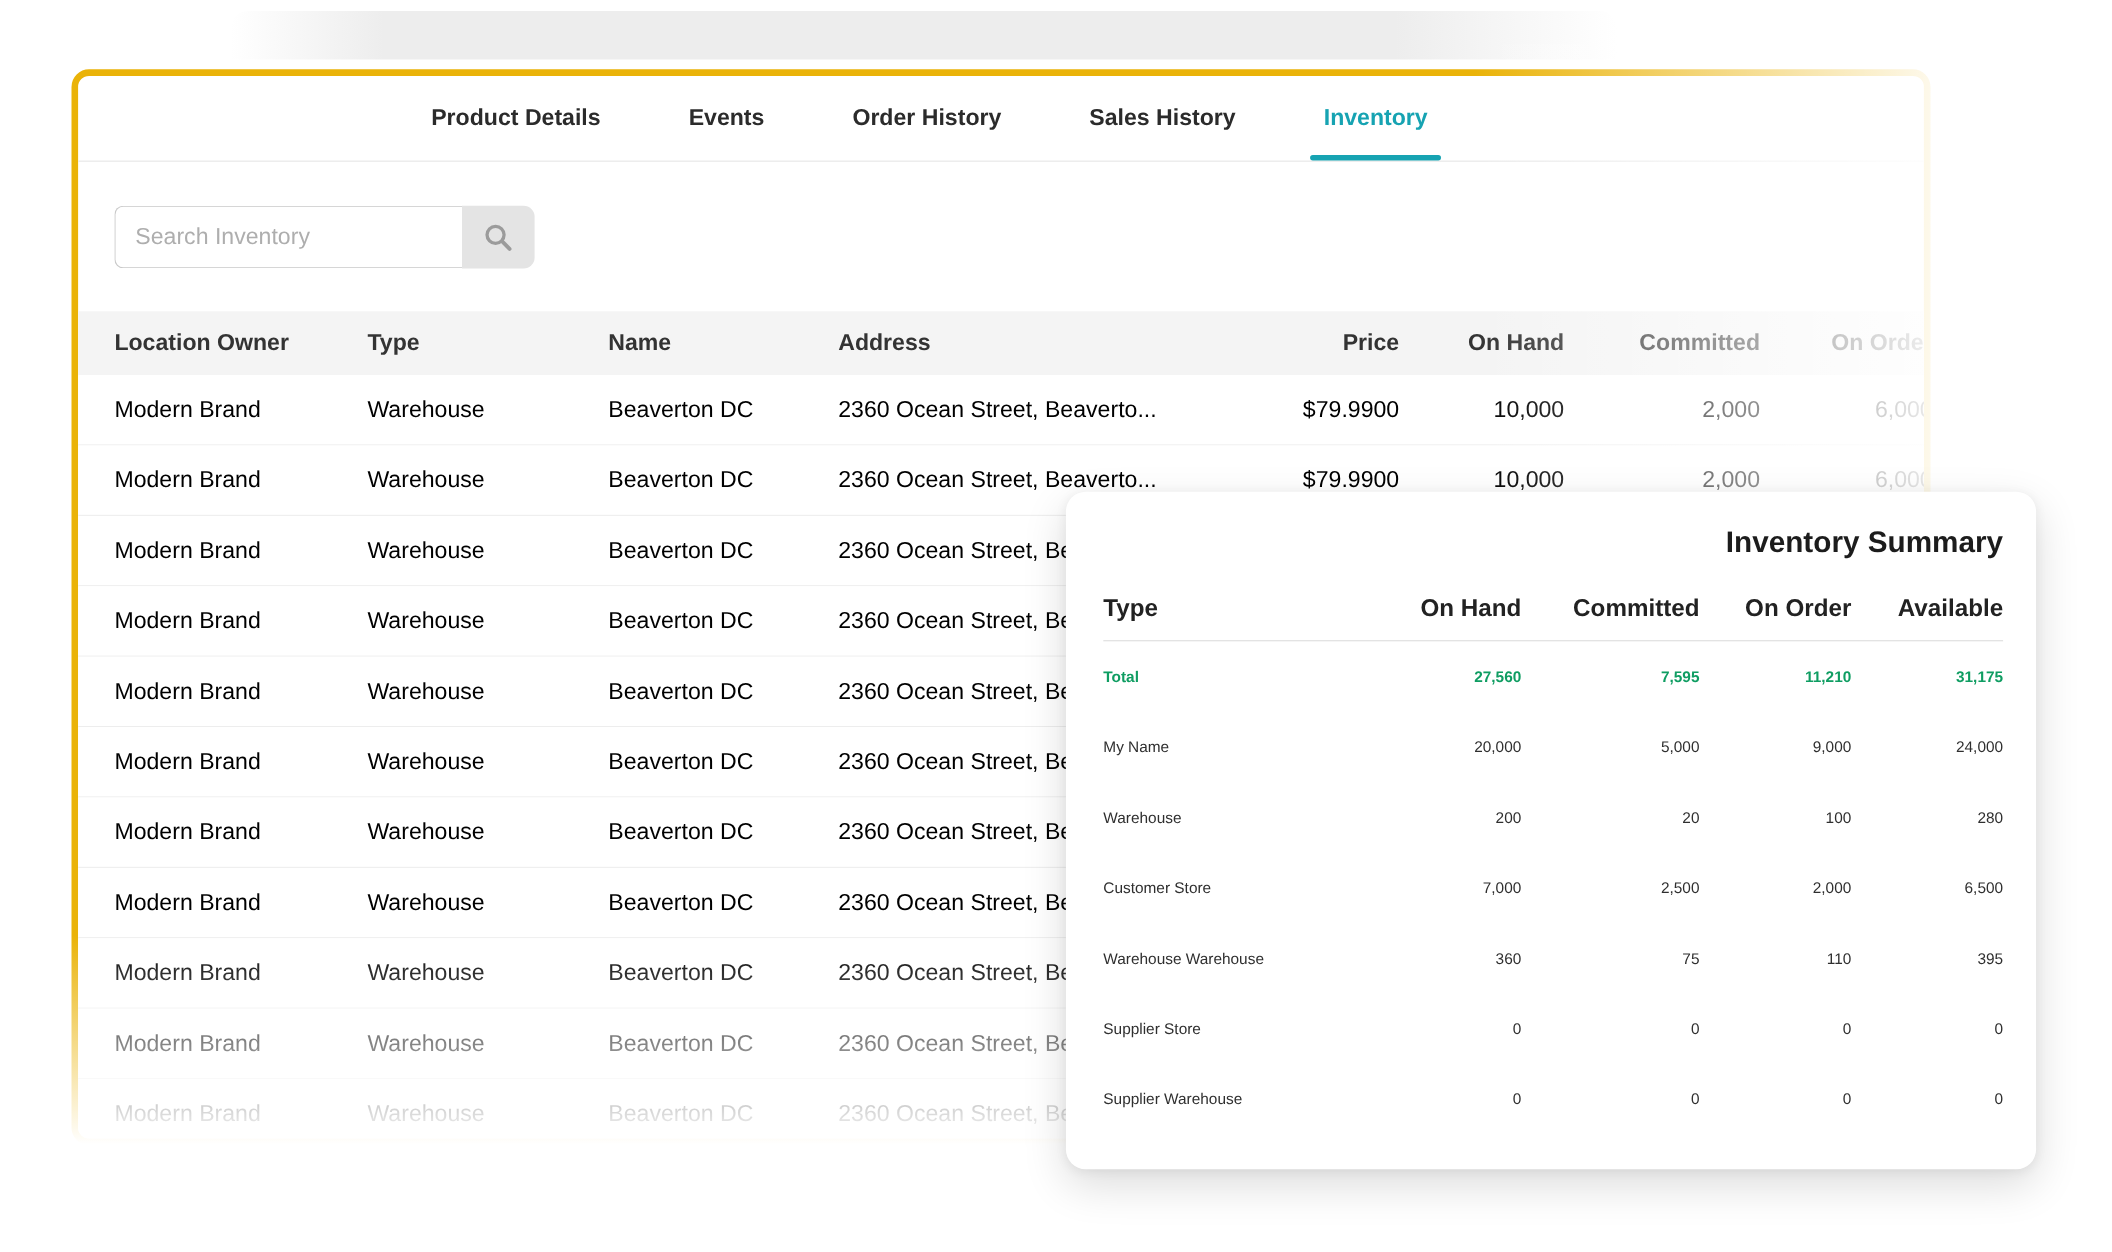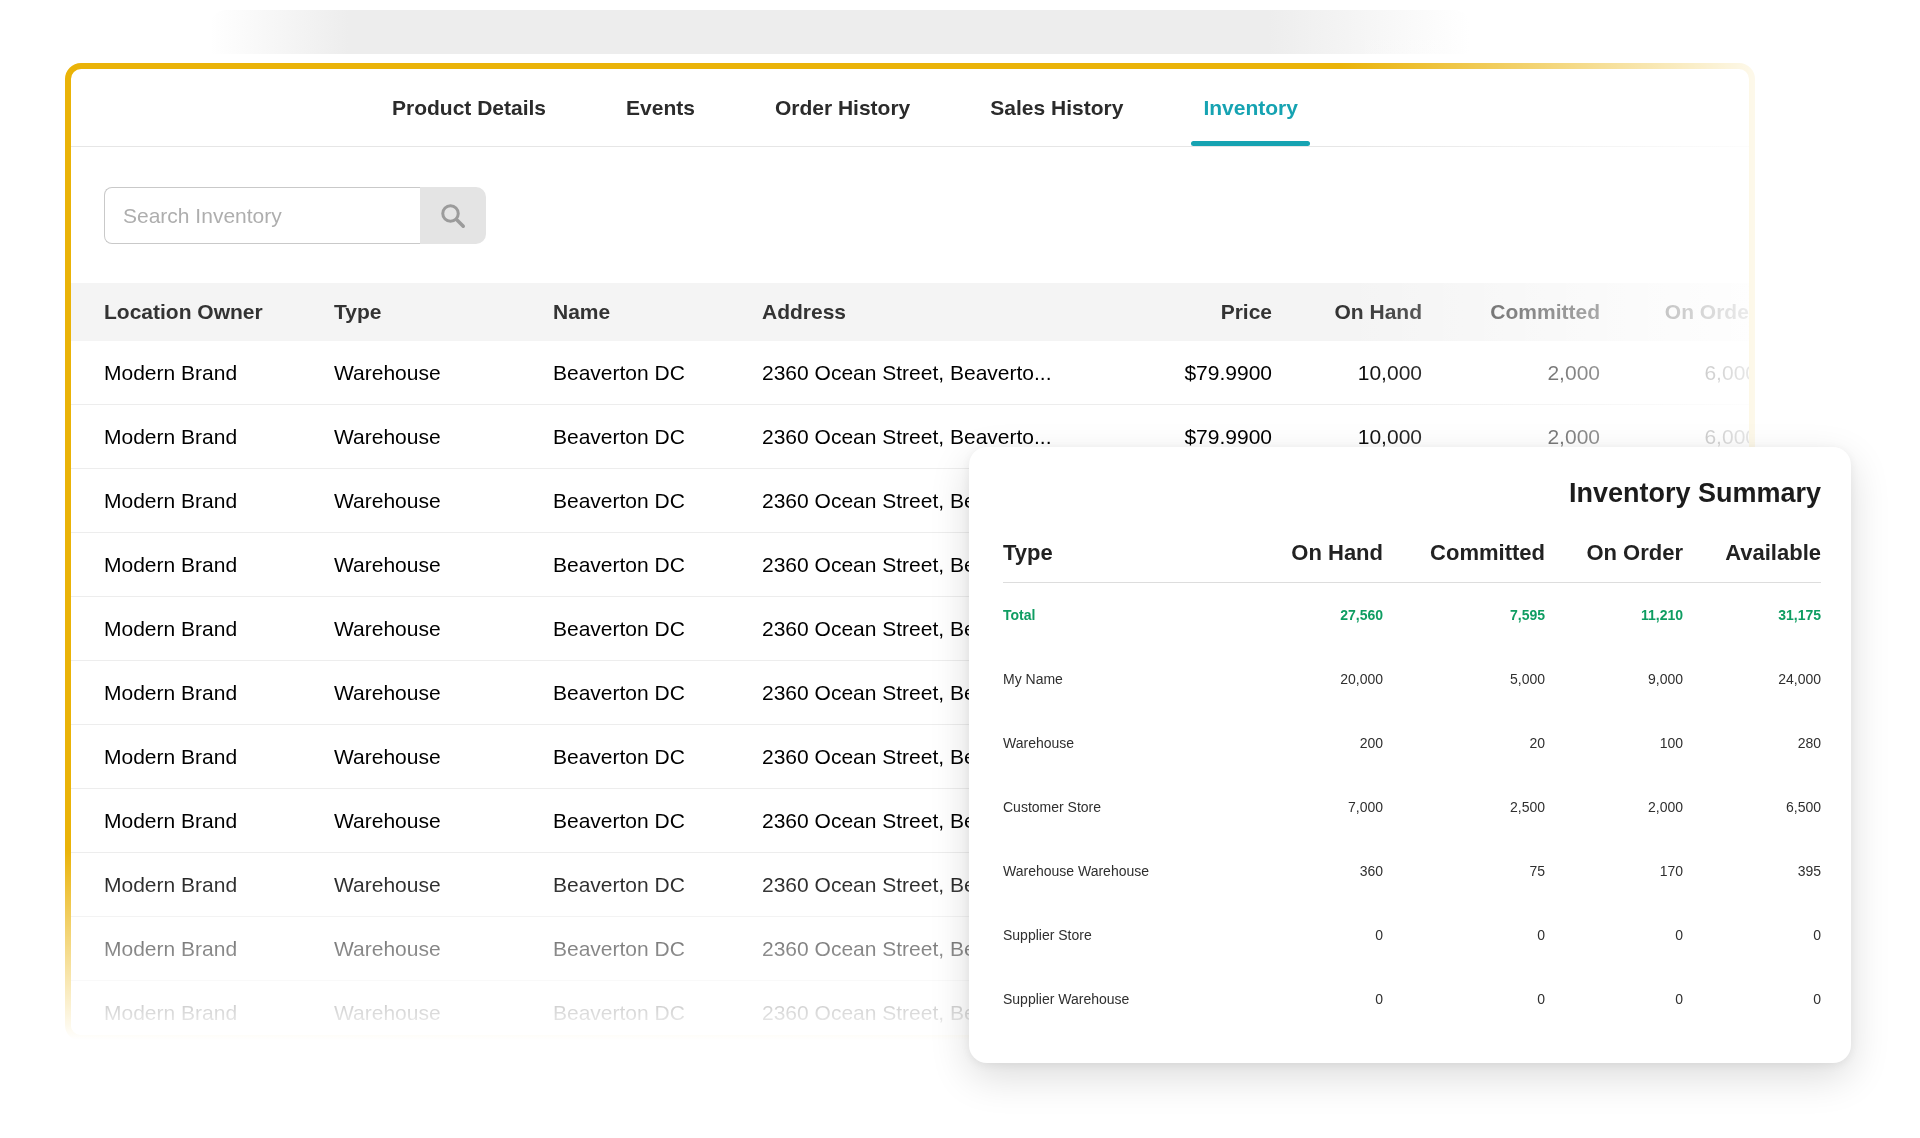--- a/index.html
+++ b/index.html
@@ -259,21 +259,21 @@
           <div>Customer Store</div>
           <div>7,000</div>
           <div>2,500</div>
           <div>2,000</div>
           <div>6,500</div>
         </div>
         <div class="grid5 sum-row">
           <div>Warehouse Warehouse</div>
           <div>360</div>
           <div>75</div>
-          <div>170</div>
+          <div>110</div>
           <div>395</div>
         </div>
         <div class="grid5 sum-row">
           <div>Supplier Store</div>
           <div>0</div>
           <div>0</div>
           <div>0</div>
           <div>0</div>
         </div>
         <div class="grid5 sum-row">

